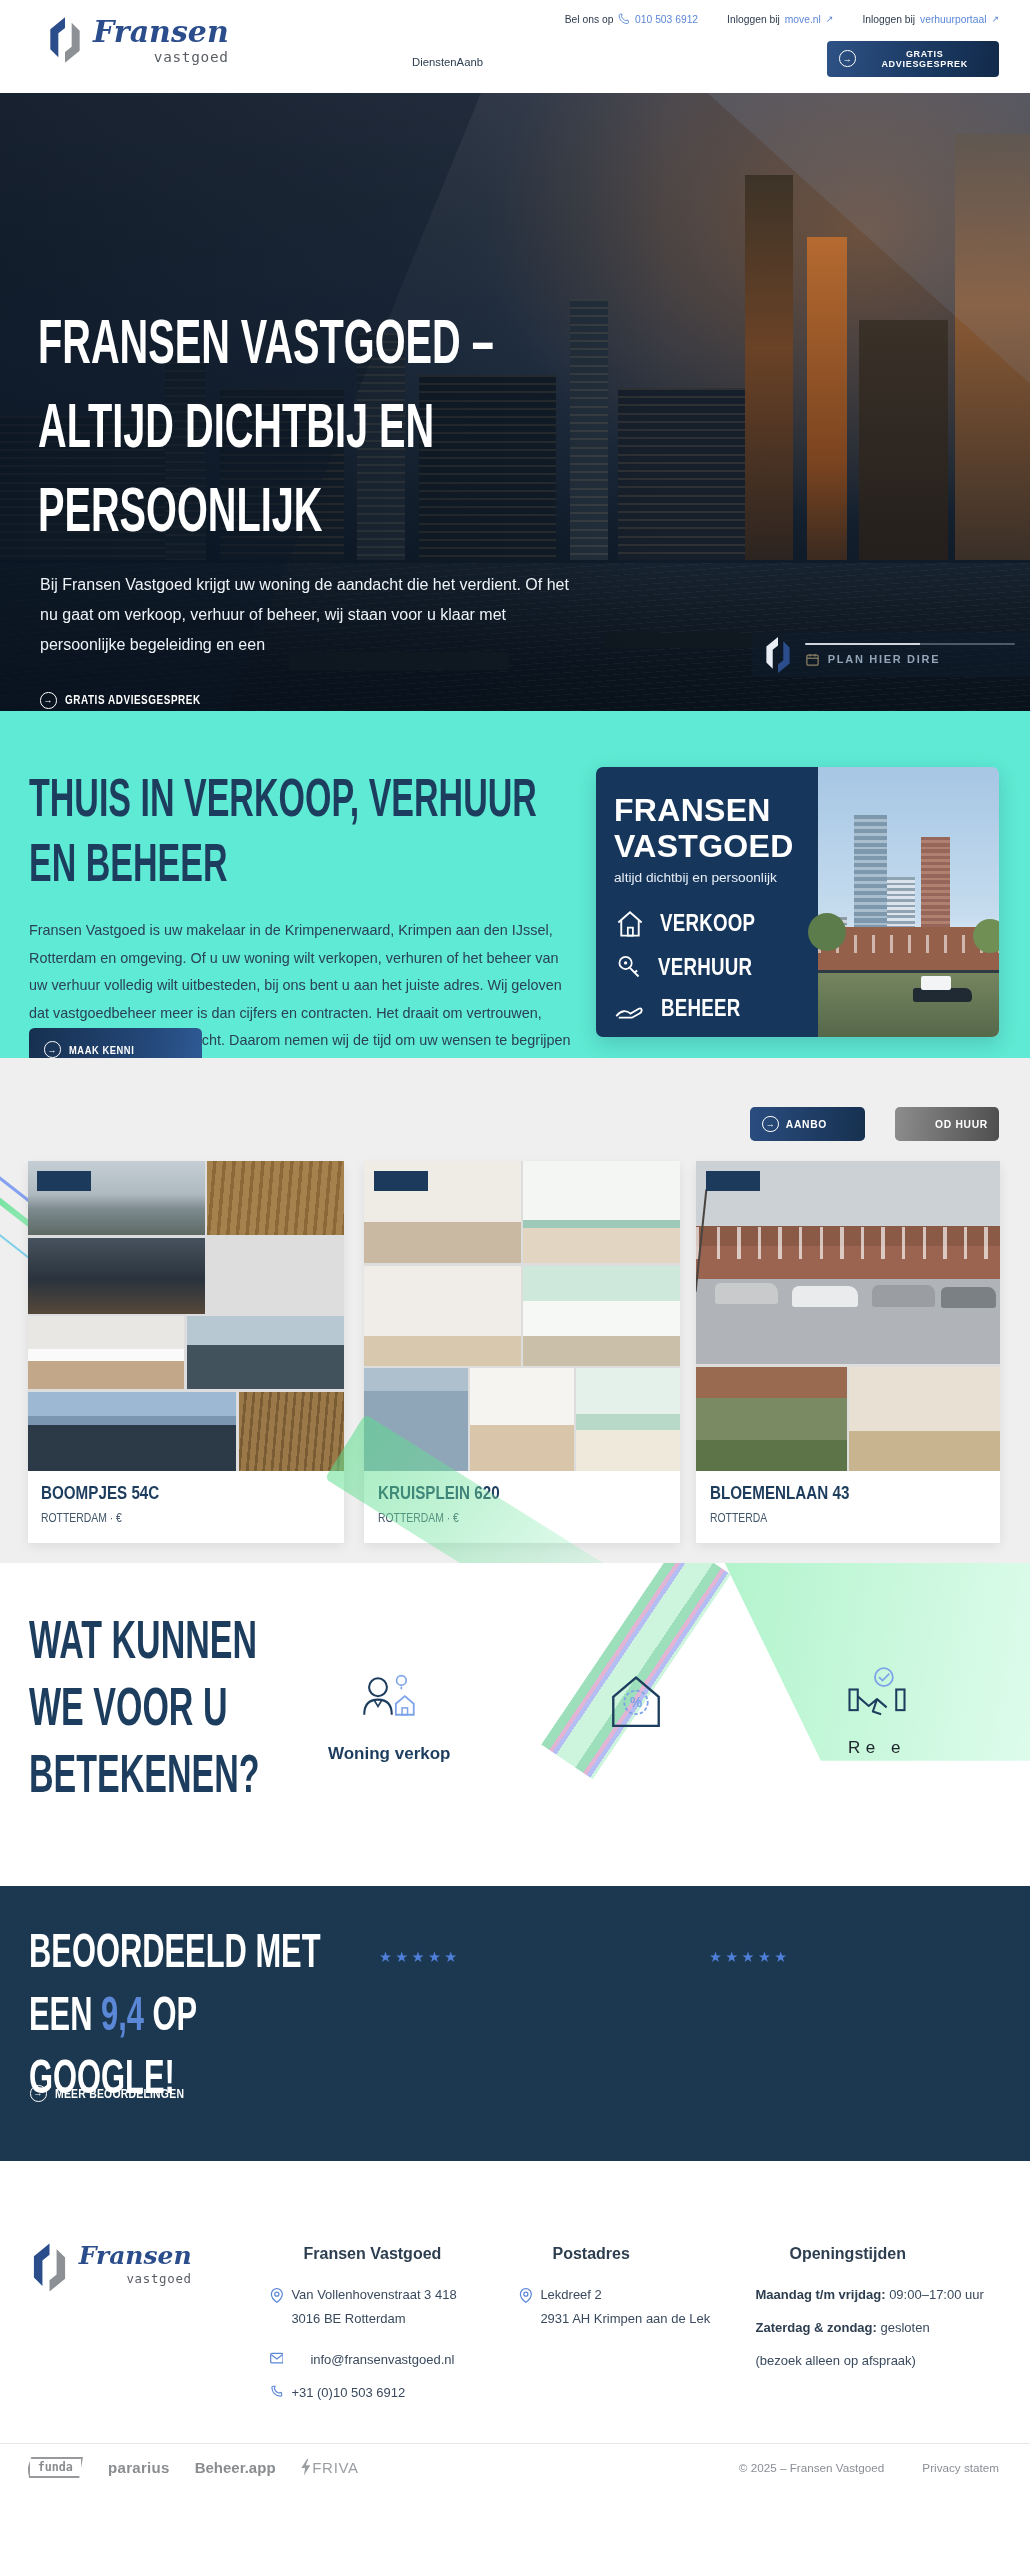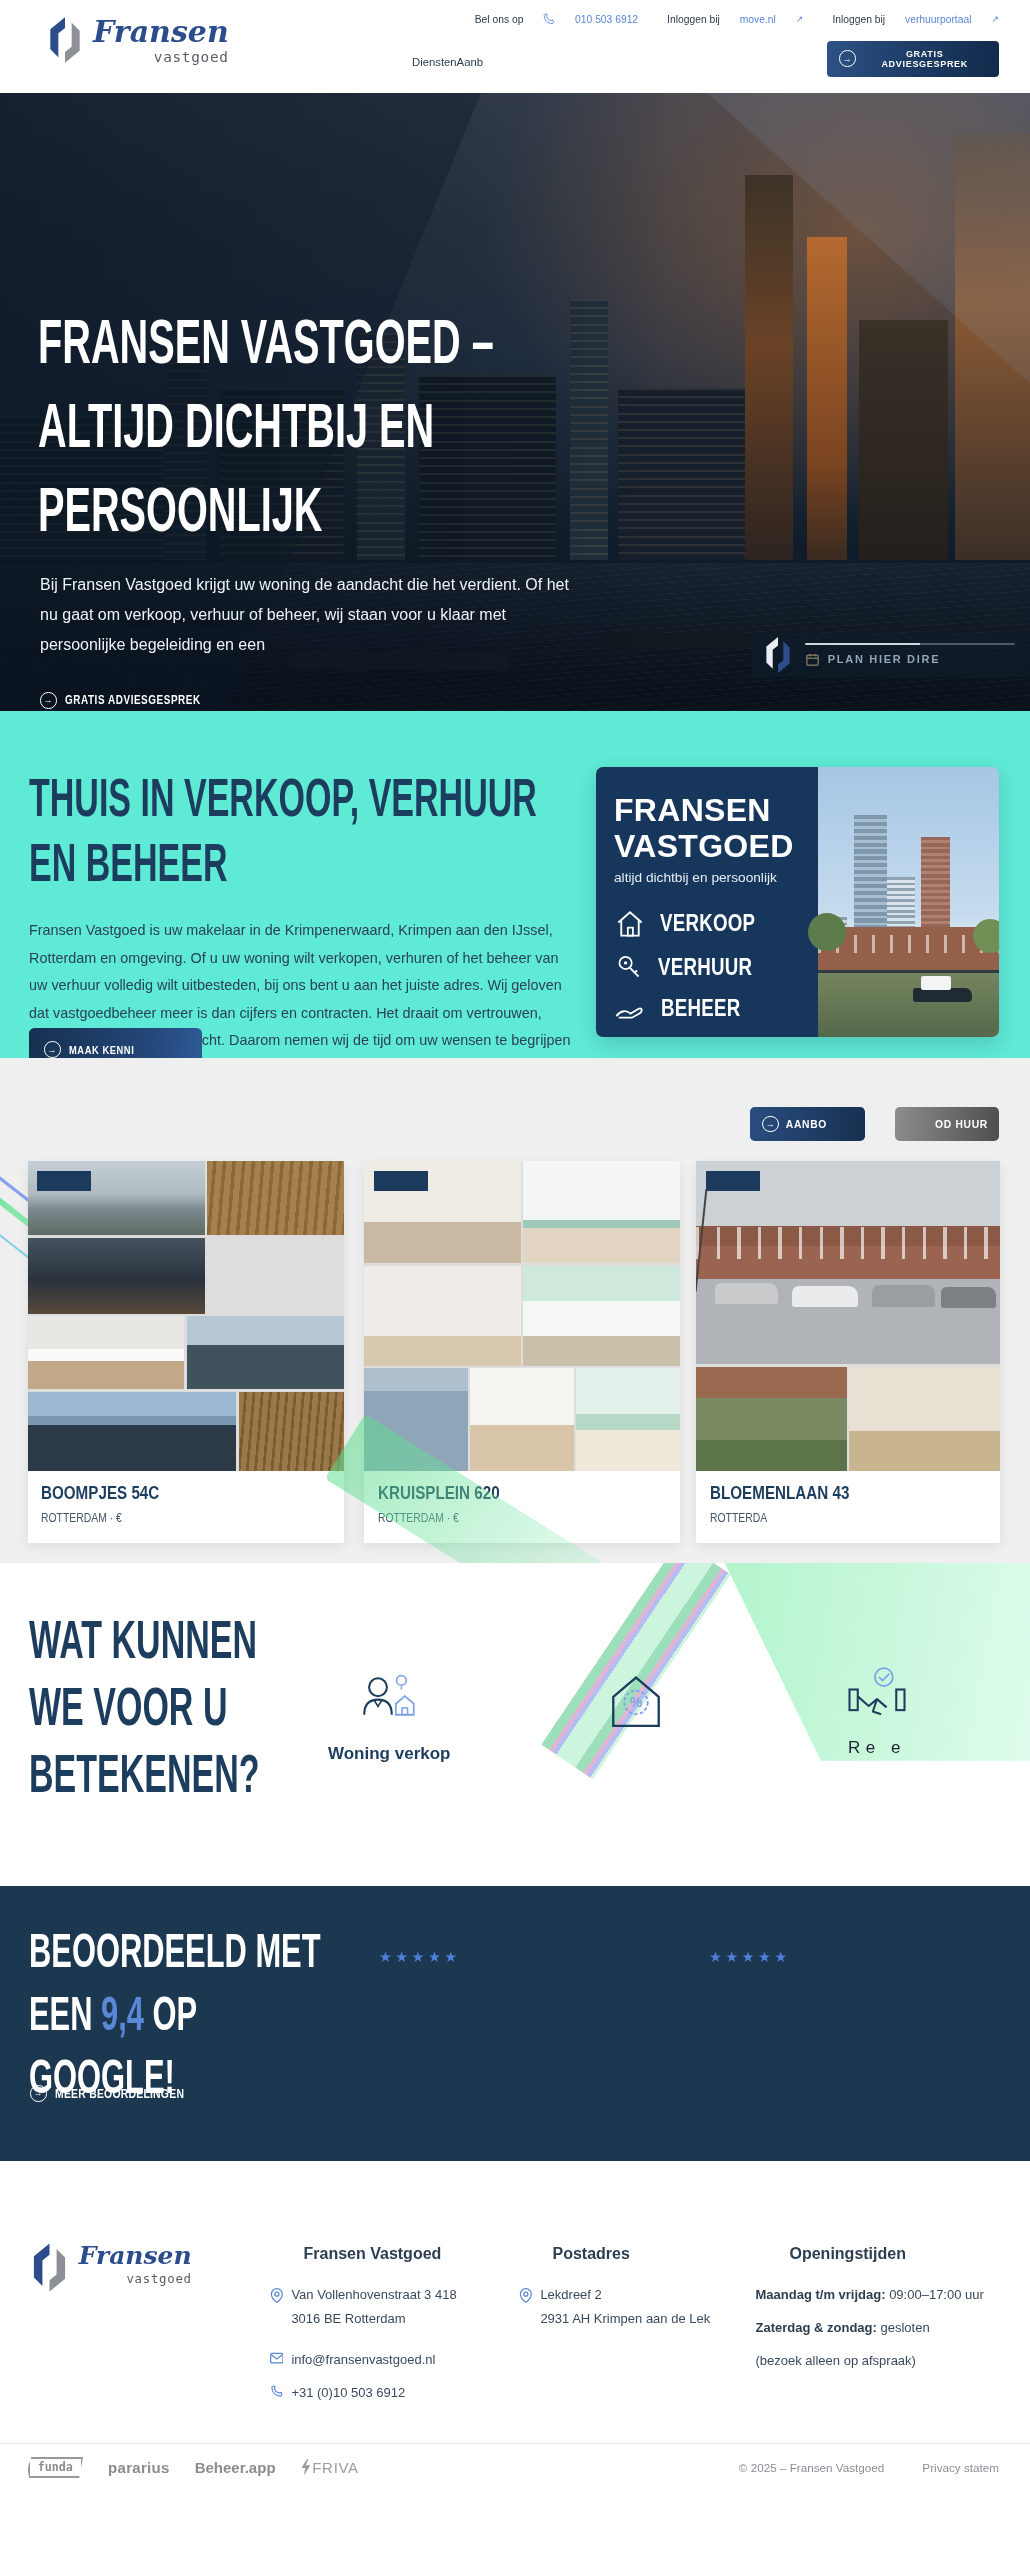--- a/index.html
+++ b/index.html
@@ -9,21 +9,21 @@
   
   .cond { display:inline-block; transform:scaleX(.63); transform-origin:left center; white-space:nowrap; font-weight:800; }
   .cond85 { display:inline-block; transform:scaleX(.8); transform-origin:left center; white-space:nowrap; }
   .circle-arrow { width:16.5px; height:16.5px; min-width:16.5px; border:1.4px solid currentColor; border-radius:50%;
                   display:inline-flex; align-items:center; justify-content:center; font-size:9px; font-weight:700; }
 
   
   .topbar { height:38px; display:flex; align-items:center; justify-content:flex-end; gap:29px; padding-right:31px;
             font-size:10.3px; color:#2c3a4d; background:#fff; position:relative; z-index:5; }
   .topbar a { color:#5b87d7; text-decoration:none; }
-  .topbar .grp { display:flex; align-items:center; gap:20px;justify-content:space-between; }
+  .topbar .grp { display:flex; align-items:center; gap:5px;justify-content:space-between; }
   .ext { color:#5b87d7; font-size:9px; }
 
   
   .header { height:55px; background:#fff; position:relative; z-index:5; }
   .logo { position:absolute; left:38px; top:-29px; background:#fff; padding:6.9px 9.6px 5.5px 6.9px; display:flex; gap:8.2px; align-items:flex-start; }
   .logo-text { display:flex; flex-direction:column; align-items:flex-end; }
   .logo-script { font-family:"DejaVu Serif", serif; font-style:italic; font-weight:700; font-size:30px; color:#2b4d8c; line-height:32px; }
   .logo-sub { font-family:"DejaVu Sans Mono", monospace; font-size:14.4px; color:#5a5f66; letter-spacing:0.7px; margin-top:1.4px; }
   .nav { position:absolute; left:412px; top:18px; display:flex; font-size:11.3px; color:#2c3e50; }
   .nav span { cursor:pointer; }
@@ -478,21 +478,21 @@
       <div>
         <div>Van Vollenhovenstraat 3 418</div>
         <div>3016 BE Rotterdam</div>
       </div>
     </div>
     <div class="f-row" style="margin-top:18px;">
       <svg class="f-icon" width="13.7" height="12.4" viewBox="0 0 20 18">
         <rect x="1" y="2" width="18" height="14" rx="2" fill="none" stroke="#5b87d7" stroke-width="1.8"></rect>
         <path d="M2 4 L10 10 L18 4" fill="none" stroke="#5b87d7" stroke-width="1.8"></path>
       </svg>
-      <a href="#" style="color:#3a4a5e;text-decoration:none;">info@fransenvastgoed.nl</a>
+      <a href="#" style="color:#3a4a5e;text-decoration:none;margin-left:19px;">info@fransenvastgoed.nl</a>
     </div>
     <div class="f-row">
       <svg class="f-icon" width="12.4" height="12.4" viewBox="0 0 20 20">
         <path d="M4 2C3 2 2 3 2 4c0 8 6 14 14 14 1 0 2-1 2-2l-1-4-4 1c-3-1-6-4-7-7l1-4z" fill="none" stroke="#5b87d7" stroke-width="1.8"></path>
       </svg>
       <a href="#" style="color:#3a4a5e;text-decoration:none;">+31 (0)10 503 6912</a>
     </div>
   </div>
 
   <div class="f-col f-col3">

